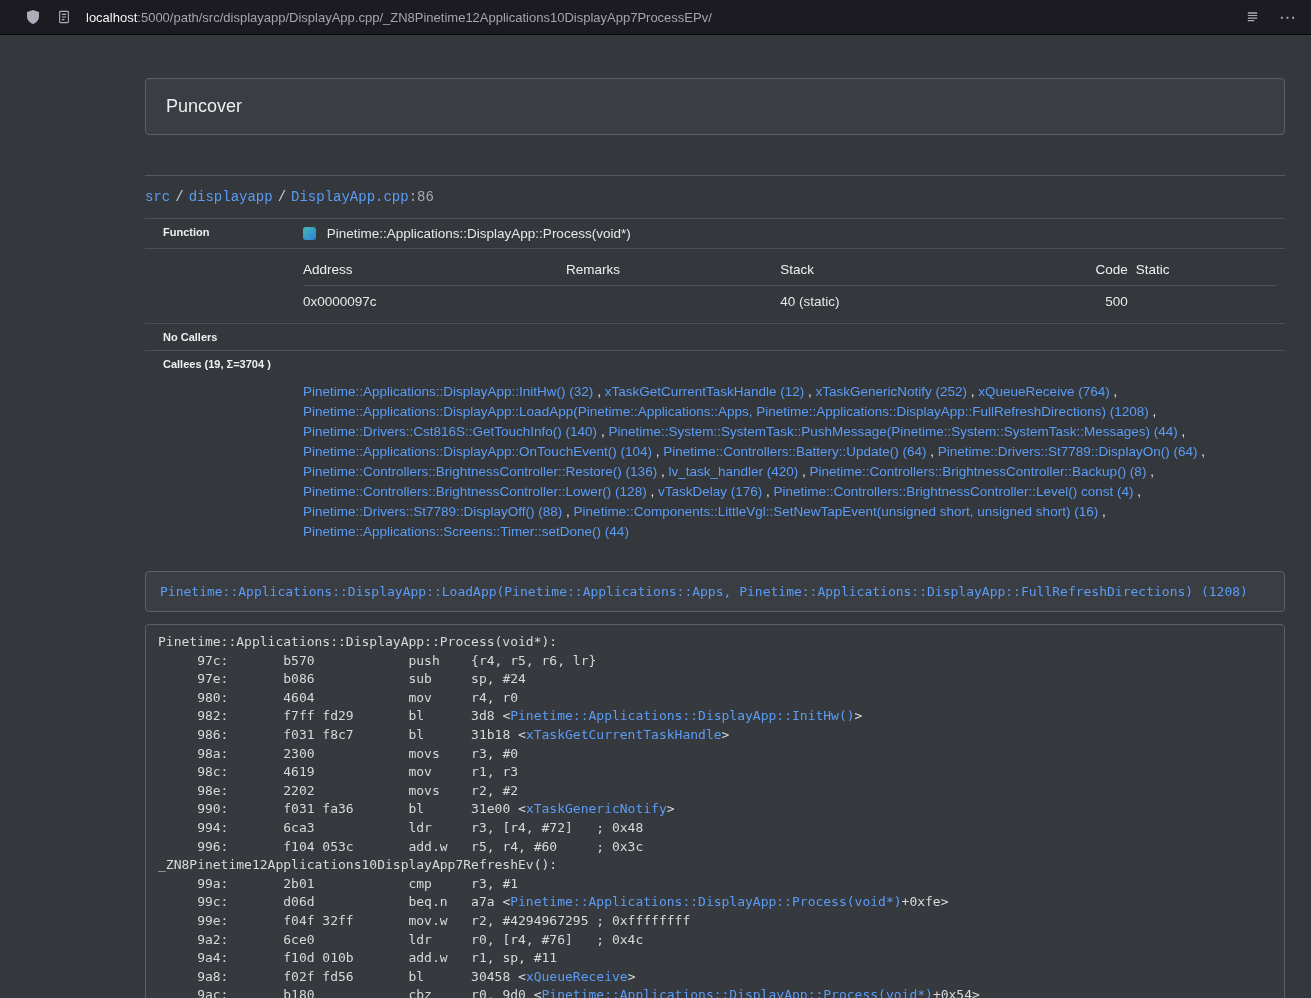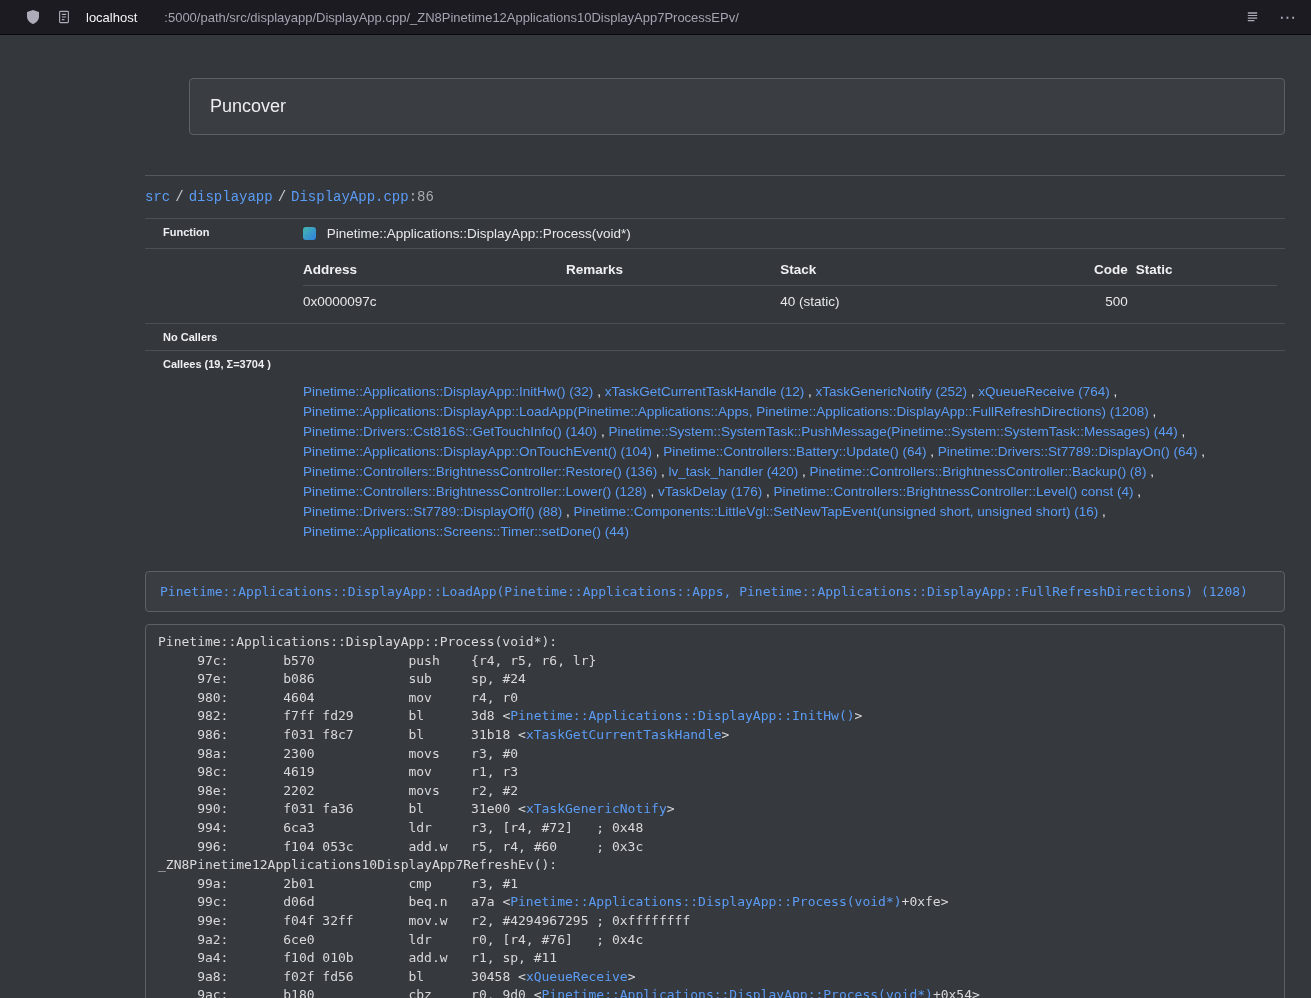--- a/index.html
+++ b/index.html
@@ -7,44 +7,44 @@
     --border:#5d6167; --text:#e6e8ea; --muted-text:#a6abb1; --toolbar-background:#1c1b22;
   }
   *{box-sizing:border-box;margin:0;padding:0}
   html,body{width:1311px;height:998px;overflow:hidden}
   body{background:var(--background);font-family:"Liberation Sans",sans-serif;color:var(--text);}
 
   
   .browser-bar{height:35px;background:var(--toolbar-background);border-bottom:1px solid #08080a;
     display:flex;align-items:center;padding:0 14px 0 24px;font-size:13px;}
   .bicon{display:inline-flex;align-items:center;justify-content:center;width:18px;height:18px;margin-right:13px;flex:none;}
-  .url{flex:1;display:flex;align-items:center;white-space:nowrap;overflow:hidden;gap:27px;}
+  .url{flex:1;display:flex;align-items:center;white-space:nowrap;overflow:hidden;}
   .domain{color:#f7f7fa;}
   .path{color:#a5a3b0;}
   .bicon.right{margin-right:0;margin-left:18px;}
   .kebab{color:#b1aebc;font-size:17px;line-height:1;margin-left:18px;letter-spacing:1px;flex:none;cursor:default;}
 
   
   .container{width:1140px;margin-left:145px;}
   .panel{border:1px solid var(--border);background:var(--panel-background);border-radius:4px;}
-  .jumbo{margin-top:43px;padding:17px 20px;margin-left:44px;}
+  .jumbo{margin-top:43px;padding:17px 20px;}
   .jumbo h1{font-size:18px;font-weight:400;color:#eceef1;}
   .rule{border:none;border-top:1px solid #54585e;margin-top:40px;}
   .breadcrumb{margin-top:13px;font-size:14px;font-family:Liberation Mono, monospace;}
   .sep{color:#c7cacd;margin:0 5px;}
   .muted{color:var(--muted-text);}
   .lnk{color:var(--link);text-decoration:none;cursor:pointer;}
 
   .sym-table{width:100%;margin-top:13px;border-collapse:collapse;font-size:13.5px;}
   .sym-table > tbody > tr > th,
   .sym-table > tbody > tr > td{border-top:1px solid #4c5056;padding:7px 8px;text-align:left;vertical-align:top;}
   .sym-table > tbody > tr > th{width:150px;padding-left:18px;font-weight:700;color:#eef0f2;white-space:nowrap;font-size:11px;}
 
   .stats{width:100%;border-collapse:collapse;}
-  .stats th{font-weight:700;color:#eef0f2;border-bottom:1px solid #4c5056;padding:6px 8px 8px 0;text-align:left;}
+  .stats th{font-weight:400;color:#eef0f2;border-bottom:1px solid #4c5056;padding:6px 8px 8px 0;text-align:left;}
   .stats td{padding:8px 8px 7px 0;}
   .stats th:nth-child(1),.stats td:nth-child(1){width:27%;}
   .stats th:nth-child(2),.stats td:nth-child(2){width:22%;}
   .stats th:nth-child(3),.stats td:nth-child(3){width:22.5%;}
   .stats th:nth-child(4),.stats td:nth-child(4){width:14%;text-align:right;}
   .stats th:nth-child(5),.stats td:nth-child(5){width:14.5%;}
 
   .fn-icon{display:inline-block;width:13px;height:13px;border-radius:3px;
     background:linear-gradient(135deg,#45b8ae,#2f7fe0);vertical-align:-2px;margin-right:7px;}
   .callees{line-height:20px;margin-top:24px;}

